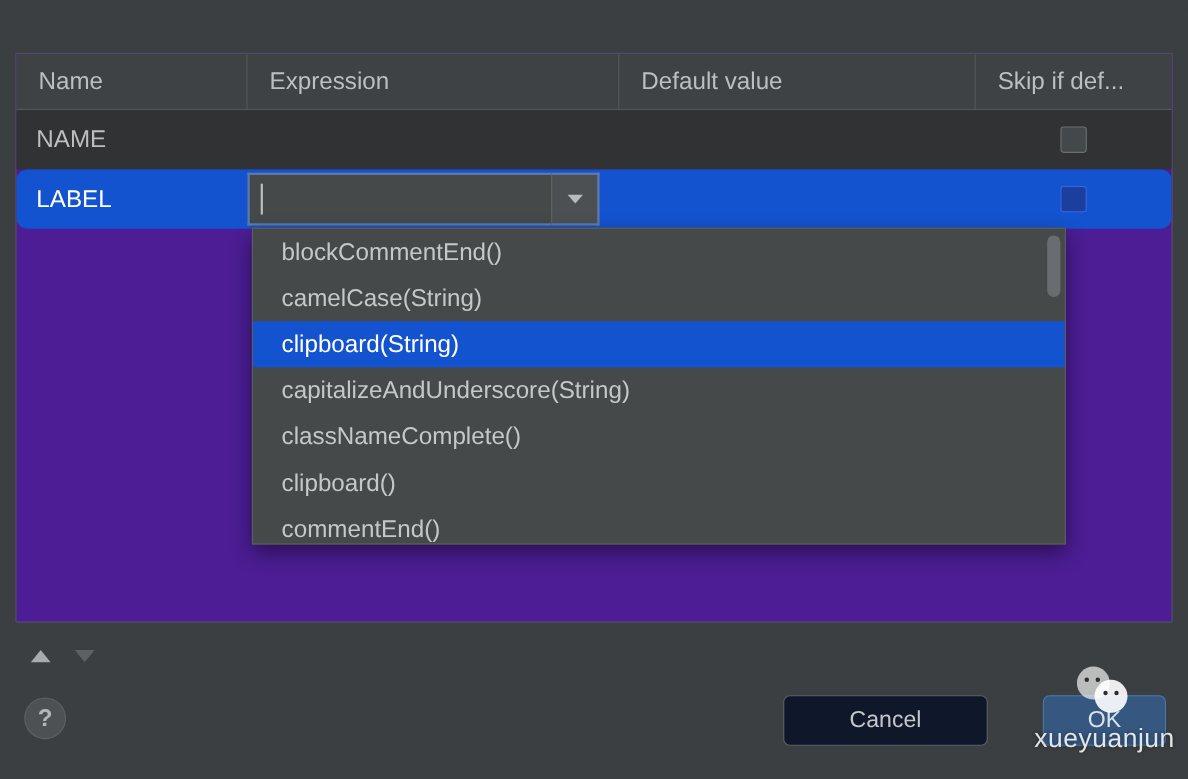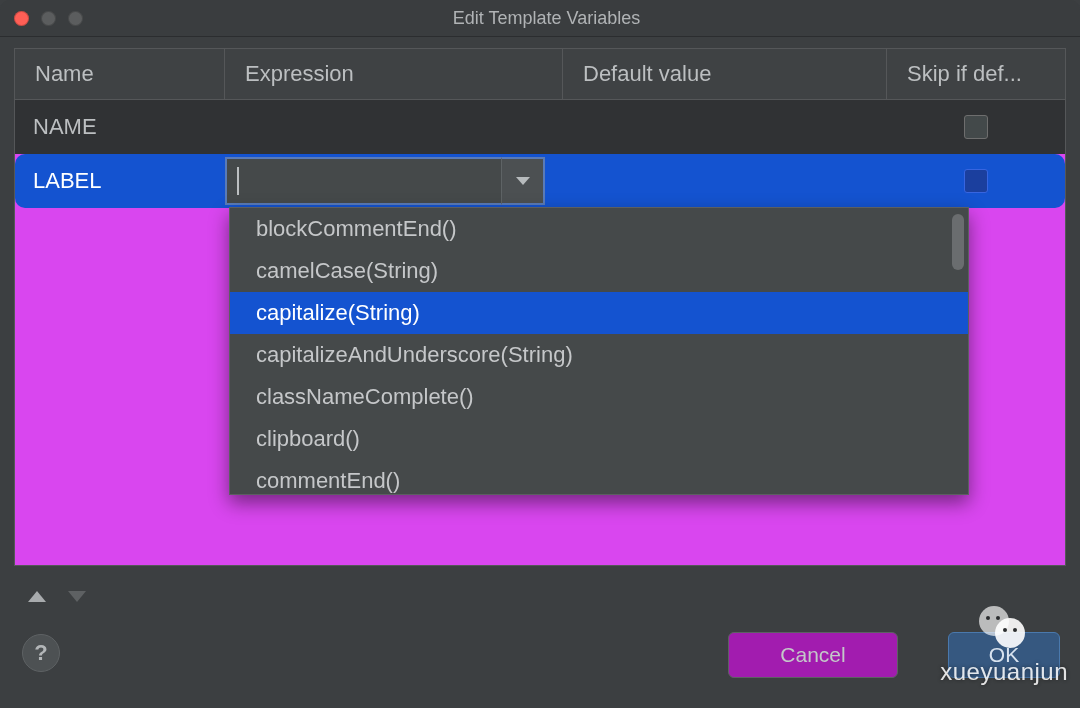--- a/index.html
+++ b/index.html
@@ -50,21 +50,21 @@
   }
 
   
   .table-wrap {
     position: absolute;
     left: 14px;
     right: 14px;
     top: 48px;
     height: 518px;
     border: 1px solid #555759;
-    background: #d946ef;
+    background: #4c1d95;
     box-sizing: border-box;
   }
   .thead {
     display: flex;
     height: 50px;
     border-bottom: 1px solid #555759;
     background: #3f4244;
   }
   .th {
     display: flex;
@@ -241,22 +241,22 @@
     height: 46px;
     border-radius: 6px;
     display: flex;
     align-items: center;
     justify-content: center;
     font-size: 21px;
     padding: 0 24px;
     box-sizing: border-box;
   }
   .btn-cancel {
-    width: 170px;
-    background: #a21caf;
+    width: 186px;
+    background: #0f172a;
     border: 1px solid #5d6163;
     color: #c4c7c9;
     text-align: center;
   }
   .btn-ok {
     width: 112px;
     background: #365880;
     border: 1px solid #4a79ad;
     color: #d8e3ef;
     margin-left: 32px;
@@ -287,28 +287,20 @@
     font-size: 24px;
     letter-spacing: .5px;
     text-shadow: 0 0 4px rgba(0,0,0,.6);
   }
 </style>
 </head>
 <body>
 
 <div class="window">
 
-  <div class="titlebar">
-    <div class="traffic-lights">
-      <div class="tl close"></div>
-      <div class="tl min"></div>
-      <div class="tl max"></div>
-    </div>
-    <div class="title">Edit Template Variables</div>
-  </div>
 
   <div class="table-wrap">
     <div class="thead">
       <div class="th col-name">Name</div>
       <div class="th col-expr">Expression</div>
       <div class="th col-def">Default value</div>
       <div class="th col-skip">Skip if def...</div>
     </div>
     <div class="tbody">
 
@@ -338,21 +330,21 @@
           <div class="chk"></div>
         </div>
       </div>
 
     </div>
 
     <div class="popup">
       <div class="popup-list">
         <div class="popup-item">blockCommentEnd()</div>
         <div class="popup-item">camelCase(String)</div>
-        <div class="popup-item selected">capitalize(String)</div>
+        <div class="popup-item selected">clipboard(String)</div>
         <div class="popup-item">capitalizeAndUnderscore(String)</div>
         <div class="popup-item">classNameComplete()</div>
         <div class="popup-item">clipboard()</div>
         <div class="popup-item">commentEnd()</div>
       </div>
       <div class="popup-scroll"></div>
     </div>
   </div>
 
   <div class="mover">

